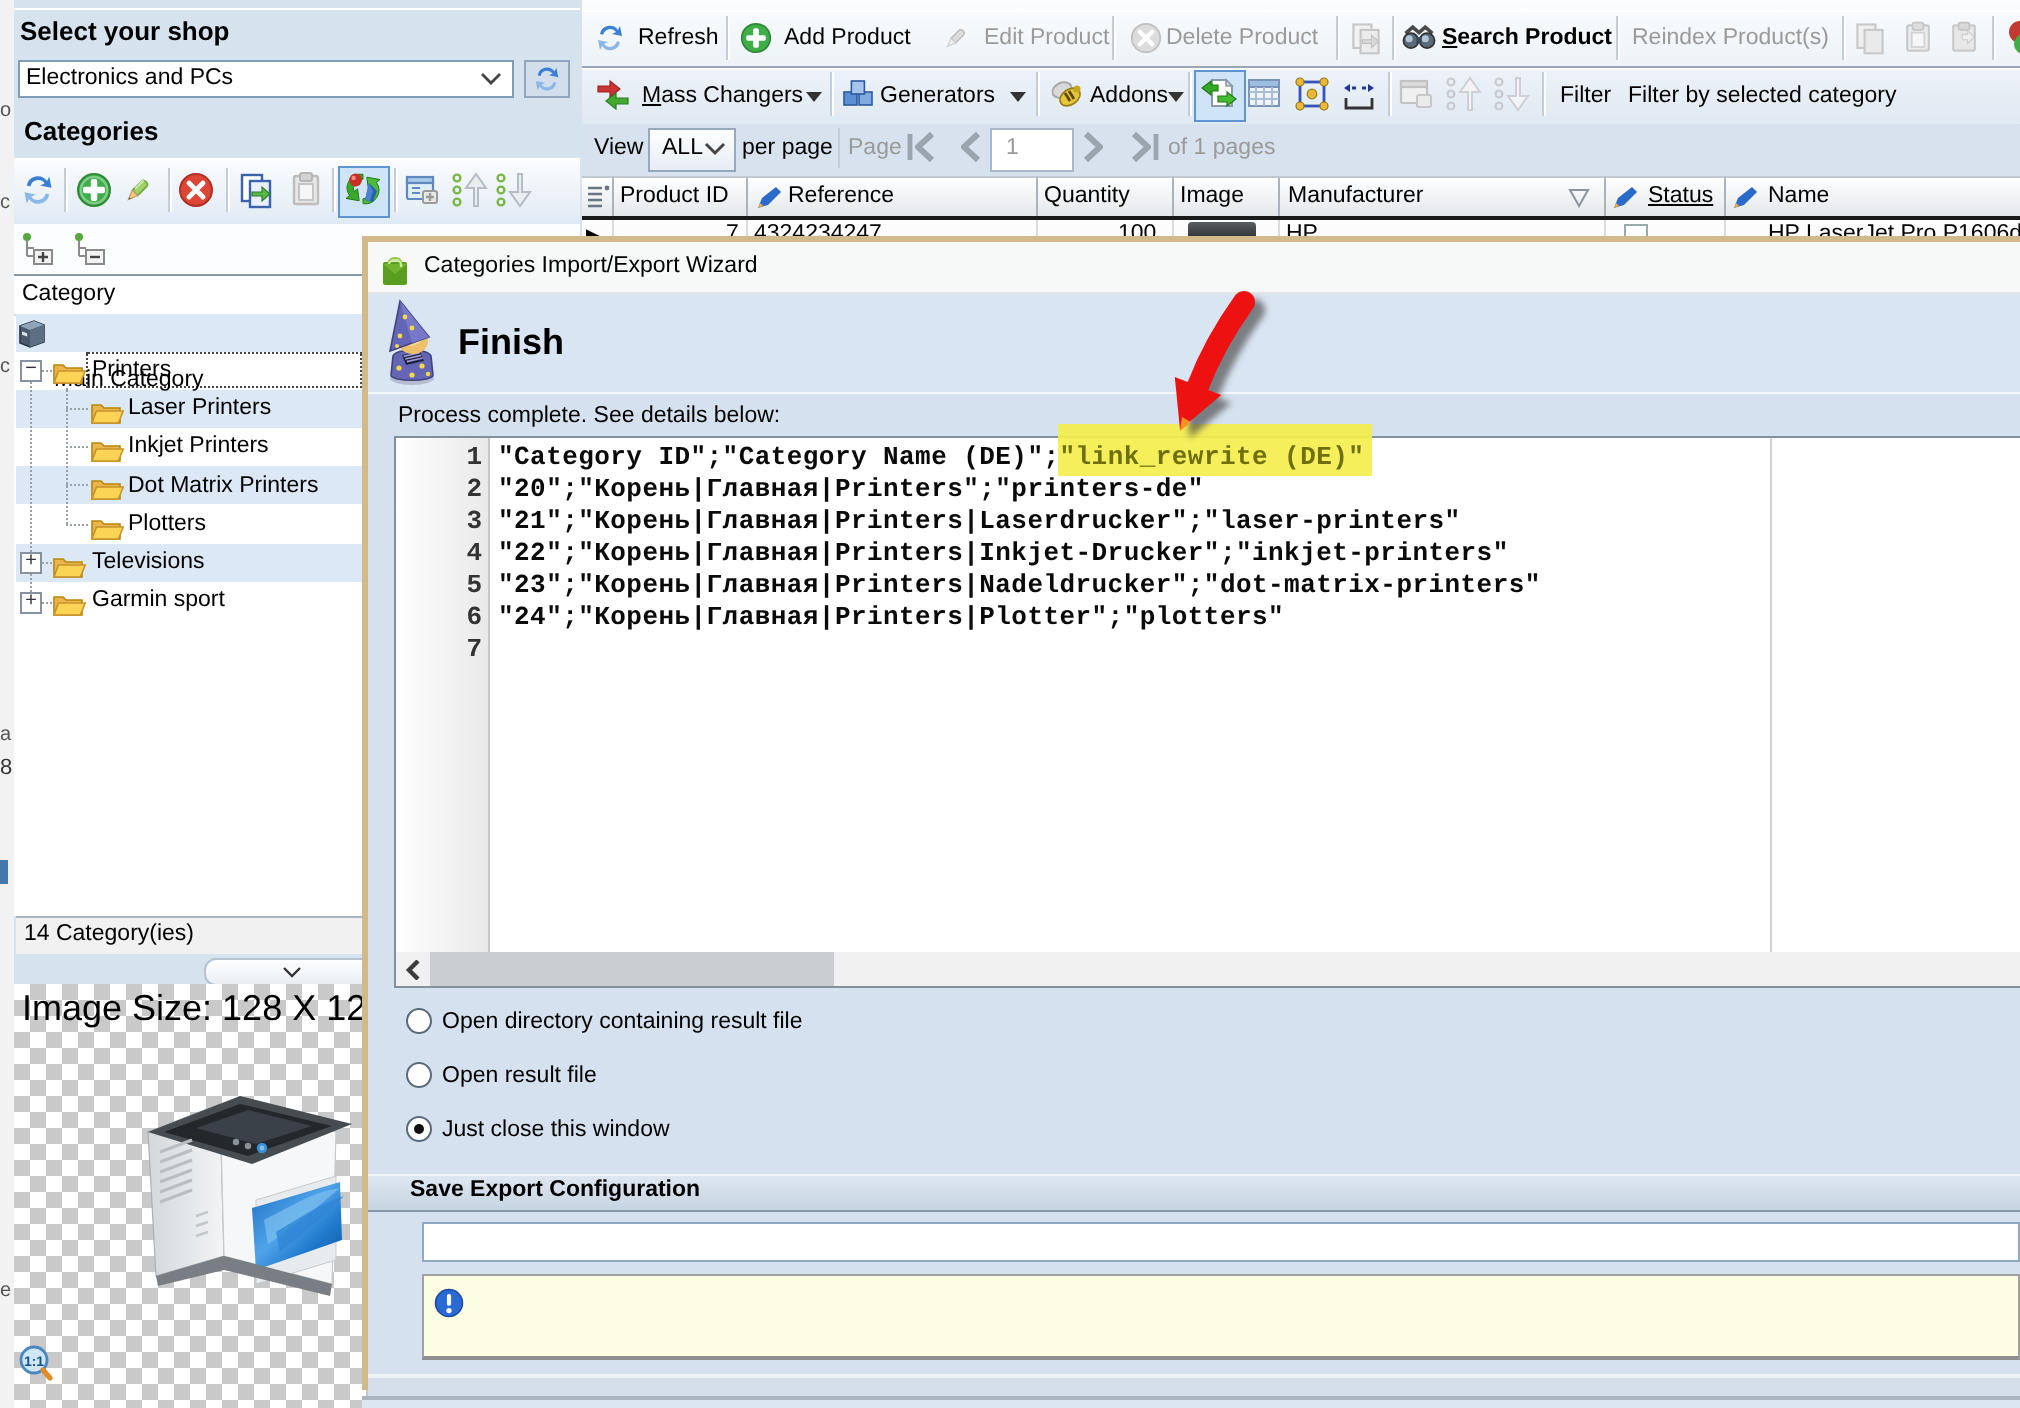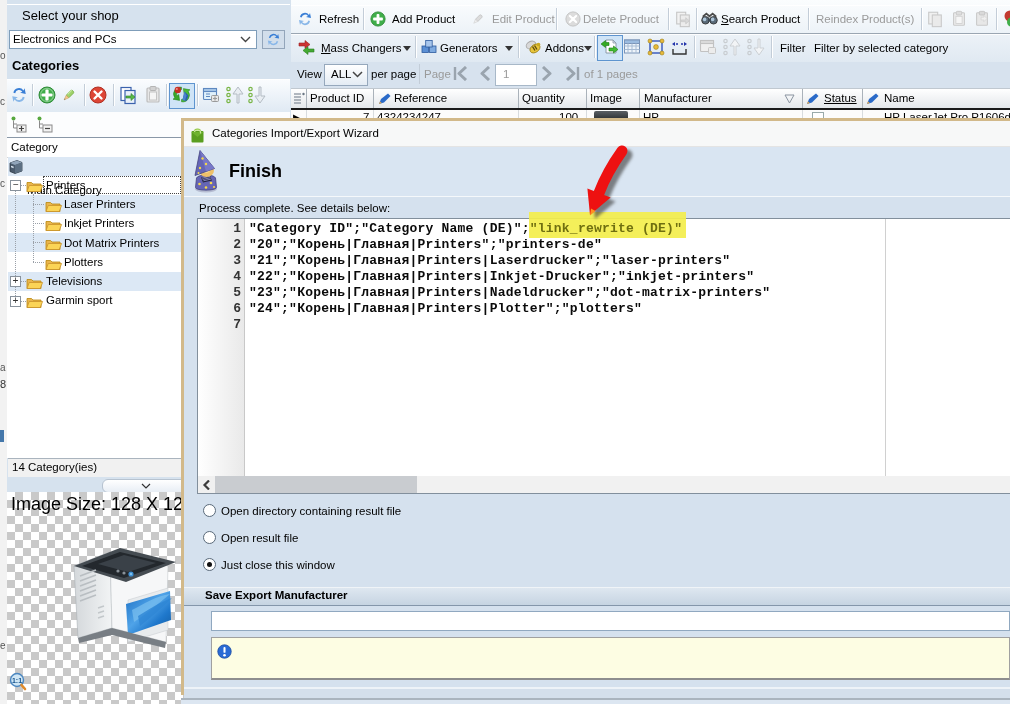--- a/index.html
+++ b/index.html
@@ -22,21 +22,21 @@
   <div class="abs" style="left:0;top:50px;font-size:10px;color:#555;">o</div>
   <div class="abs" style="left:0;top:96px;font-size:10px;color:#555;">c</div>
   <div class="abs" style="left:0;top:178px;font-size:10px;color:#555;">c</div>
   <div class="abs" style="left:0;top:362px;font-size:10px;color:#555;">a</div>
   <div class="abs" style="left:0;top:378px;font-size:11px;color:#333;">8</div>
   <div class="abs" style="left:0;top:430px;width:4px;height:12px;background:#4477aa;"></div>
   <div class="abs" style="left:0;top:640px;font-size:10px;color:#555;">e</div>
 
   <div class="abs" style="left:7px;top:0;width:284px;height:704px;background:#d6e2ee;border-right:1px solid #b3bfcc;"></div>
   <div class="abs" style="left:7px;top:4px;width:283px;height:1px;background:#ffffff;"></div>
-  <div class="abs t12" style="left:22px;top:8px;font-weight:normal;font-size:13px;">Select your shop</div>
+  <div class="abs t12" style="left:10px;top:8px;font-weight:bold;font-size:13px;">Select your shop</div>
 
   <div class="abs" style="left:9px;top:30px;width:248px;height:19px;background:#ffffff;border:1px solid #7f9db9;box-sizing:border-box;"></div>
   <div class="abs t11" style="left:13px;top:33px;">Electronics and PCs</div>
   <svg class="abs" style="left:240px;top:36px;" width="11" height="7">
       <path d="M1 1 L5.5 5.5 L10 1" stroke="#444" stroke-width="1.4" fill="none"></path>
     </svg>
 
   <div class="abs" style="left:262px;top:30px;width:23px;height:19px;background:#d2deeb;border:1px solid #93a5ba;box-sizing:border-box;"></div>
   <svg class="abs" style="left:266px;top:32px;" width="15" height="15" viewBox="0 0 16 16">
     <path d="M3 6 A5 5 0 0 1 12 4 L13 2 L14 7 L9 6 L11 5 A3.6 3.6 0 0 0 4.6 6.4 Z" fill="#3a7fd6"></path>
@@ -304,21 +304,21 @@
   </svg>
   <div class="abs vsep" style="left:696px;top:8px;height:22px;"></div>
   <svg class="abs" style="left:701px;top:11px;" width="17" height="15" viewBox="0 0 19 16">
     <path d="M2 6 L6 2.5 L9.5 5.5 L13 2.5 L17 6" stroke="#4a4a4a" stroke-width="2" fill="none"></path>
     <circle cx="5" cy="10" r="4.2" fill="#5a6a78" stroke="#333" stroke-width="1"></circle>
     <circle cx="14" cy="10" r="4.2" fill="#5a6a78" stroke="#333" stroke-width="1"></circle>
     <circle cx="4" cy="9" r="2" fill="#aec6da"></circle>
     <circle cx="13" cy="9" r="2" fill="#aec6da"></circle>
     <rect x="8" y="8" width="3" height="3.5" fill="#3c4a56"></rect>
   </svg>
-  <div class="abs t12" style="left:721px;top:13px;"><u>S</u>earch Product</div>
+  <div class="abs t12" style="left:721px;top:13px;font-weight:bold;"><u>S</u>earch Product</div>
   <div class="abs vsep" style="left:808px;top:8px;height:22px;"></div>
   <div class="abs t12 gray" style="left:816px;top:13px;">Reindex Product(s)</div>
   <div class="abs vsep" style="left:921px;top:8px;height:22px;"></div>
   <svg class="abs" style="left:926px;top:10px;" width="18" height="18" viewBox="0 0 20 20">
     <rect x="3" y="2.5" width="10" height="13" fill="#f0f0f0" stroke="#c9c9c9" stroke-width="1.2"></rect>
     <rect x="7" y="5.5" width="10" height="13" fill="#eaeaea" stroke="#c9c9c9" stroke-width="1.2"></rect>
   </svg>
   <svg class="abs" style="left:950px;top:10px;" width="18" height="18" viewBox="0 0 20 20">
     <rect x="4" y="3" width="12" height="14" rx="1" fill="#ececec" stroke="#c9c9c9" stroke-width="1.2"></rect>
     <rect x="7" y="1.5" width="6" height="4" rx="1" fill="#dedede" stroke="#c6c6c6"></rect>
@@ -565,21 +565,21 @@
 
   <div class="abs" style="left:203px;top:504px;width:13px;height:13px;border-radius:50%;background:#ffffff;border:1px solid #5a6a7a;box-sizing:border-box;"></div>
   <div class="abs t11" style="left:221px;top:505px;">Open directory containing result file</div>
   <div class="abs" style="left:203px;top:531px;width:13px;height:13px;border-radius:50%;background:#ffffff;border:1px solid #5a6a7a;box-sizing:border-box;"></div>
   <div class="abs t11" style="left:221px;top:532px;">Open result file</div>
   <div class="abs" style="left:203px;top:558px;width:13px;height:13px;border-radius:50%;background:#ffffff;border:1px solid #5a6a7a;box-sizing:border-box;"></div>
   <div class="abs" style="left:207px;top:562px;width:5px;height:5px;border-radius:50%;background:#111;"></div>
   <div class="abs t11" style="left:221px;top:559px;">Just close this window</div>
 
   <div class="abs" style="left:184px;top:587px;width:826px;height:17px;background:linear-gradient(#dee7f0,#c6d4e2);border-top:1px solid #f0f4f8;border-bottom:1px solid #8496aa;"></div>
-  <div class="abs" style="left:205px;top:589px;font-weight:bold;font-size:11.5px;white-space:nowrap;">Save Export Manufacturer</div>
+  <div class="abs" style="left:205px;top:589px;font-weight:bold;font-size:11.5px;white-space:nowrap;">Save Export Configuration</div>
 
   <div class="abs" style="left:211px;top:611px;width:799px;height:20px;background:#ffffff;border:1px solid #90a8c0;box-sizing:border-box;"></div>
 
   <div class="abs" style="left:211px;top:637px;width:799px;height:43px;background:#fdfde3;border:1px solid #a0a0a0;border-bottom:2px solid #8e8e8e;box-sizing:border-box;"></div>
   <svg class="abs" style="left:217px;top:644px;" width="15" height="15" viewBox="0 0 16 16">
     <circle cx="8" cy="8" r="7.2" fill="#2a6ad4" stroke="#1a4a9e" stroke-width=".8"></circle>
     <rect x="6.9" y="3.2" width="2.2" height="6.2" rx="1" fill="#ffffff"></rect>
     <circle cx="8" cy="12" r="1.4" fill="#ffffff"></circle>
   </svg>
 

